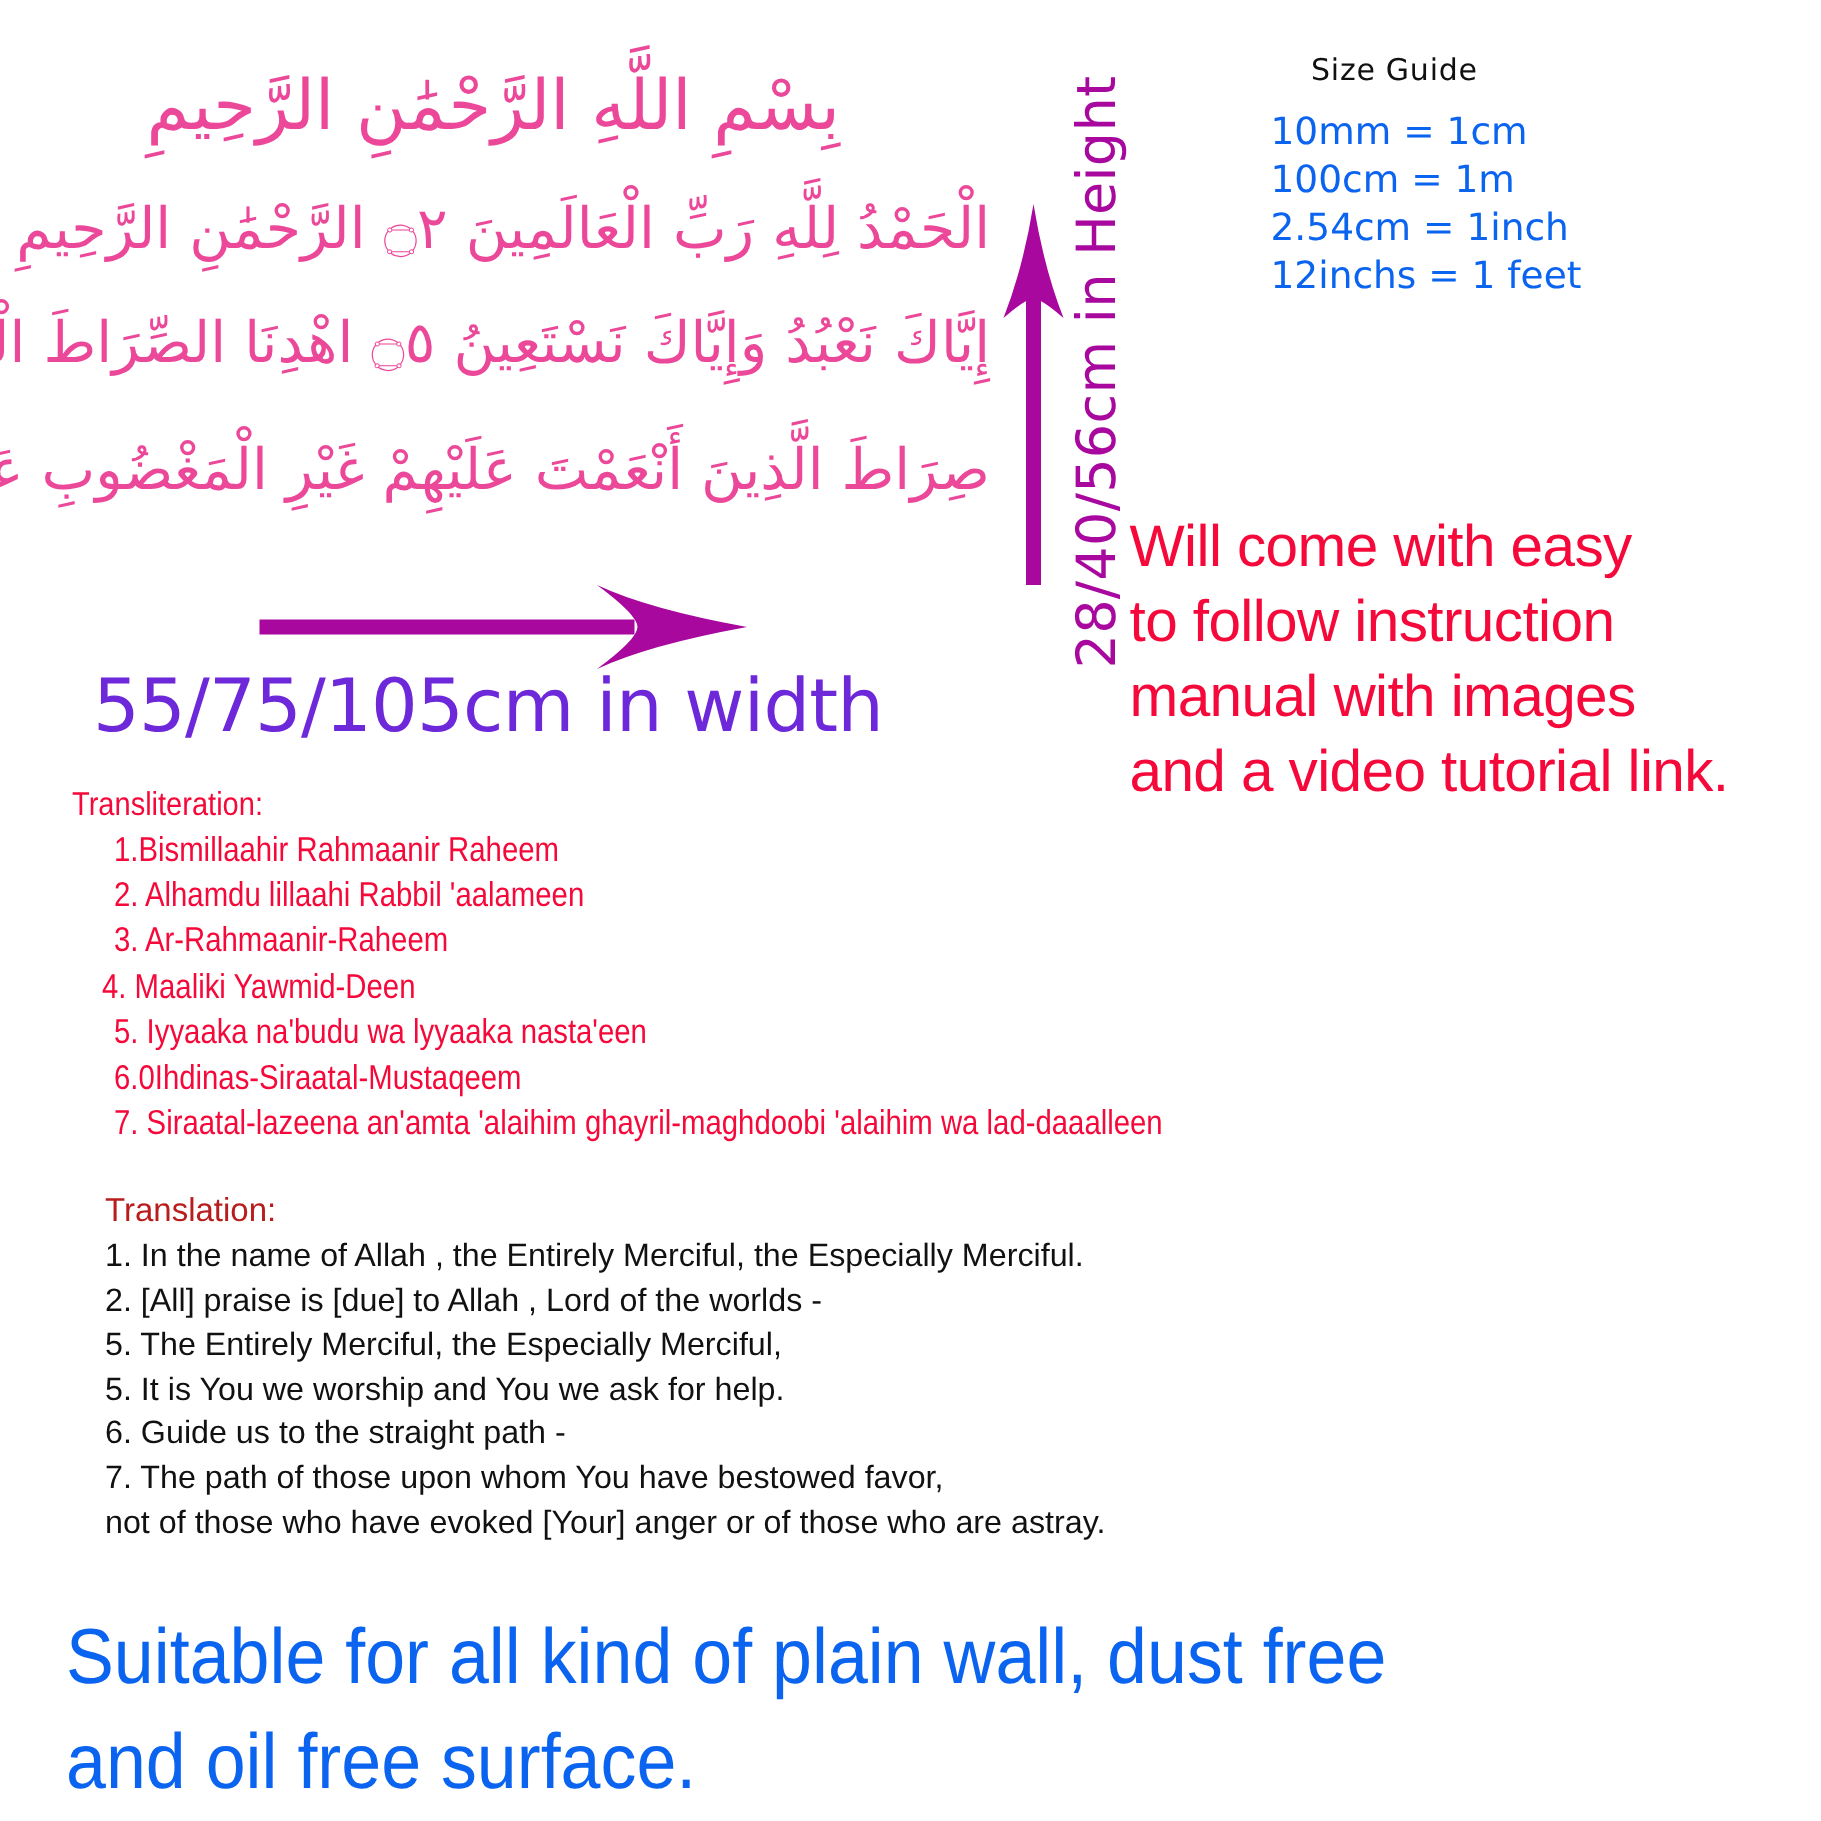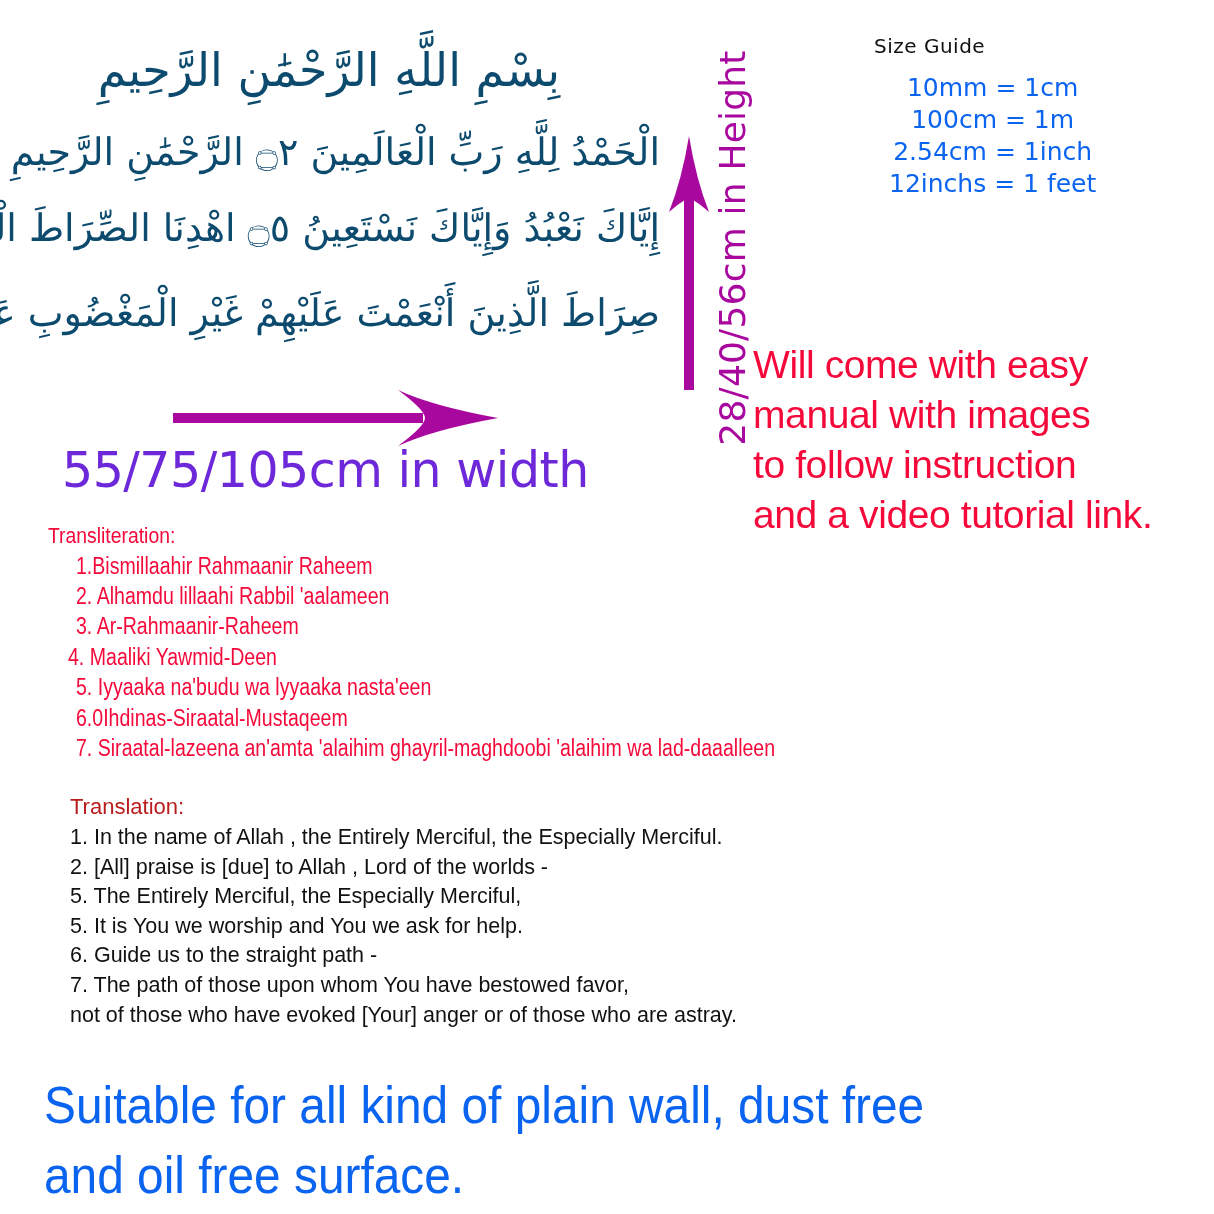--- a/index.html
+++ b/index.html
@@ -1,33 +1,33 @@
 <!DOCTYPE html>
 <html><head>
 <meta charset="utf-8">
 <style>
   html, body { margin: 0; padding: 0; background: #ffffff; }
   body { width: 1214px; height: 1214px; position: relative; overflow: hidden;
          font-family: "DejaVu Sans", sans-serif; }
   .abs { position: absolute; }
 
   
-  .arabic { direction: rtl; font-family: "DejaVu Serif", serif; color: #0c4a6e;
+  .arabic { direction: rtl; font-family: "DejaVu Serif", serif; color: #ec4899;
             white-space: nowrap; text-align: center; }
   .bismillah { left: 120px; top: 30px; width: 440px; font-size: 46px; line-height: 80px; }
   .ayah-line { left: 30px; width: 630px; font-size: 38px; line-height: 60px;
                letter-spacing: -0.5px; }
   .ayah-line.l1 { top: 122px; }
   .ayah-line.l2 { top: 198px; }
   .ayah-line.l3 { top: 283px; }
 
   
   .size-guide-title { left: 874px; top: 34px; font-family: "DejaVu Sans", sans-serif;
                       font-size: 20px; color: #111; letter-spacing: 0.5px; }
-  .size-guide-list { left: 889px; top: 72px; margin: 0; padding: 0; list-style: none; text-align: center; }
+  .size-guide-list { left: 847px; top: 72px; margin: 0; padding: 0; list-style: none; }
   .size-guide-list li { font-family: "DejaVu Sans", sans-serif; font-size: 25px;
                         line-height: 32px; color: #0a64f0; }
 
   
   .arrow { position: absolute; }
 
   
   .width-label { left: 62px; top: 442px; font-family: "DejaVu Sans", sans-serif;
                  font-size: 49px; color: #6d28d9; white-space: nowrap; letter-spacing: -0.5px; }
 
@@ -89,22 +89,22 @@
 </ul>
 
 <div class="abs height-label">
   <span>28/40/56cm in Height</span>
 </div>
 
 <div class="abs width-label">55/75/105cm in width</div>
 
 <ul class="abs promo">
   <li>Will come with easy</li>
+  <li>to follow instruction</li>
   <li>manual with images</li>
-  <li>to follow instruction</li>
   <li>and a video tutorial link.</li>
 </ul>
 
 <div class="abs translit-title">Transliteration:</div>
 <ul class="abs translit-list">
   <li style="left:76px; top:0px;">1.Bismillaahir Rahmaanir Raheem</li>
   <li style="left:76px; top:30px;">2. Alhamdu lillaahi Rabbil 'aalameen</li>
   <li style="left:76px; top:60px;">3. Ar-Rahmaanir-Raheem</li>
   <li style="left:68px; top:91px;">4. Maaliki Yawmid-Deen</li>
   <li style="left:76px; top:121px;">5. Iyyaaka na'budu wa lyyaaka nasta'een</li>

